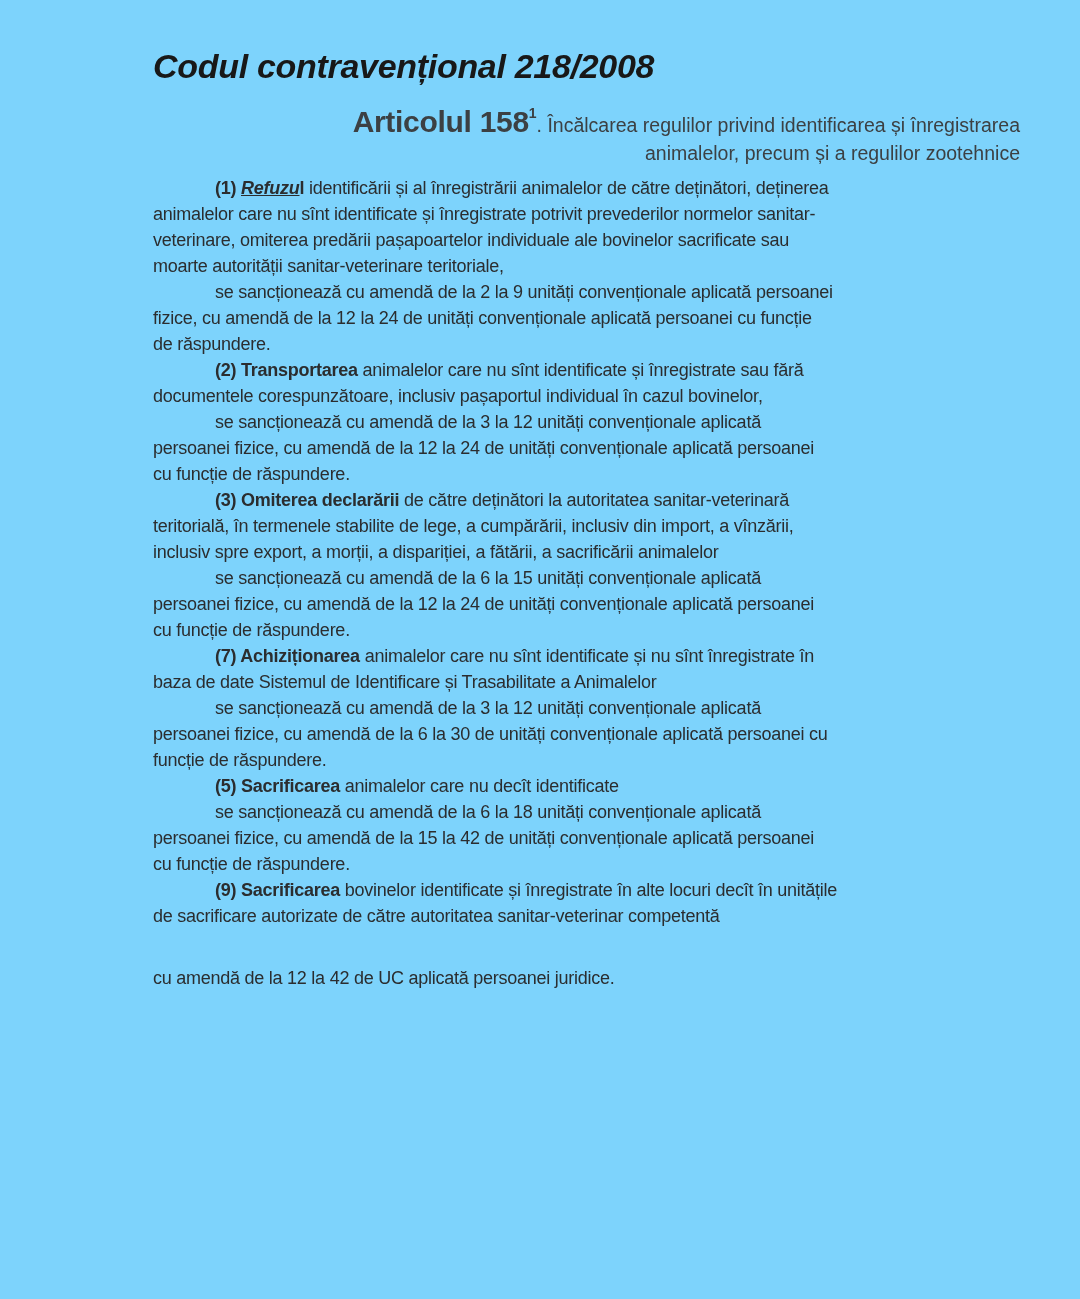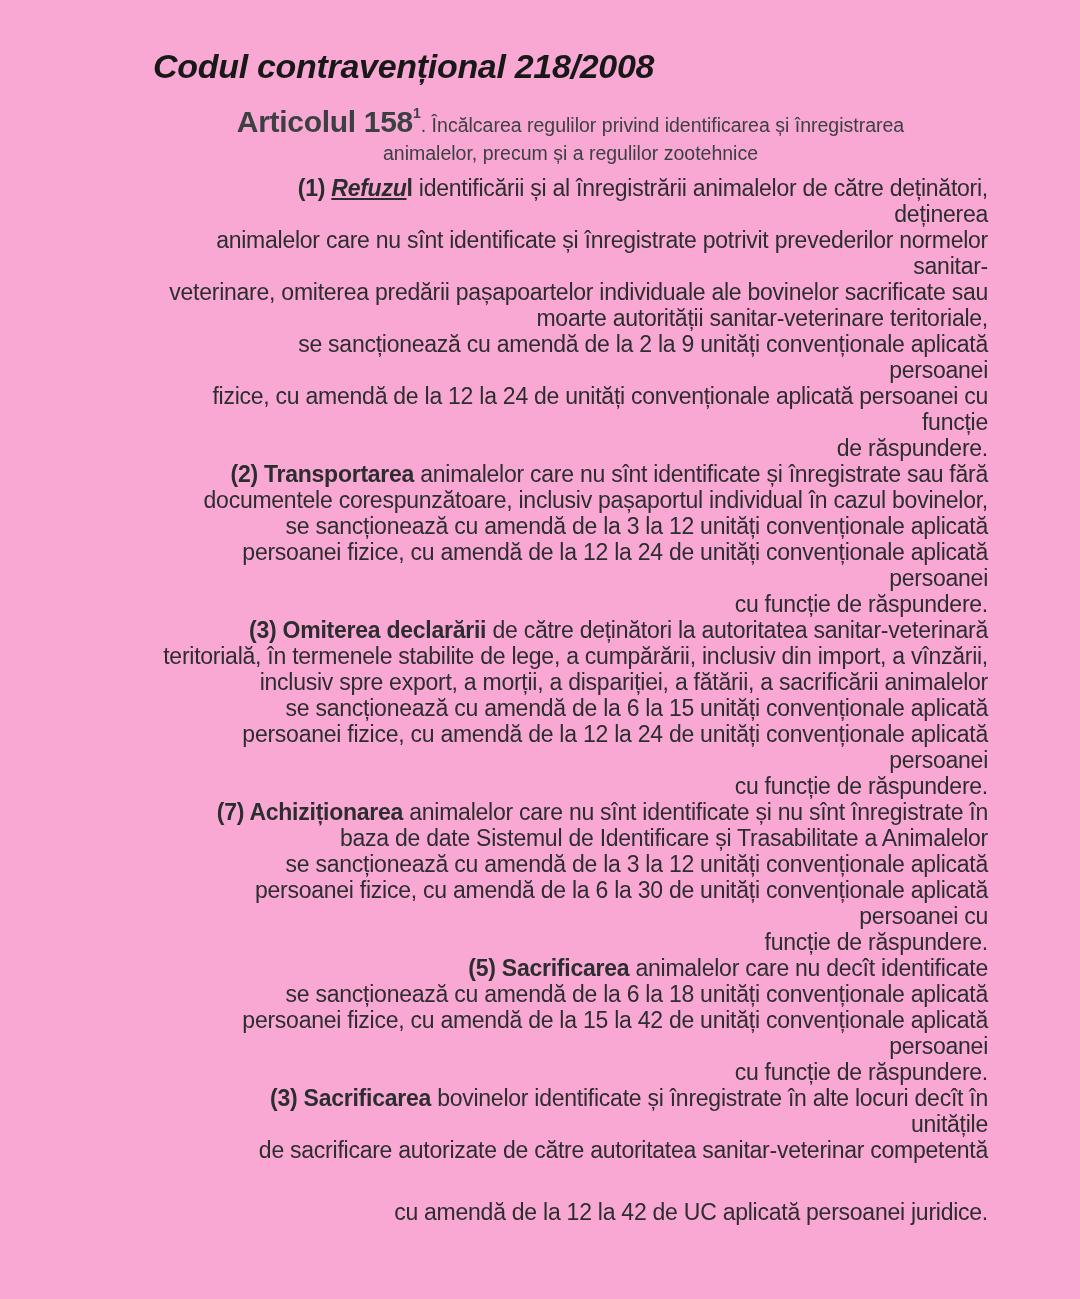--- a/index.html
+++ b/index.html
@@ -4,63 +4,63 @@
 <style>
   html, body {
     margin: 0;
     padding: 0;
     background: #ffffff;
   }
   .page {
     position: relative;
     width: 1080px;
     height: 1299px;
-    background: #f9a8d4;
+    background: #7dd3fc;
     box-sizing: border-box;
-    padding: 46px 92px 0 153px;
+    padding: 46px 60px 0 153px;
     font-family: "Liberation Sans", "DejaVu Sans", sans-serif;
     color: #2b2d2f;
     overflow: hidden;
   }
   .doc-title {
     margin: 0 0 22px 0;
     font-size: 34px;
     line-height: 40px;
     font-weight: bold;
     font-style: italic;
     color: #181818;
     letter-spacing: -0.3px;
   }
   .article-heading {
     margin: 12px 0 8px 0;
-    text-align: center;
+    text-align: right;
     font-size: 19.5px;
     line-height: 28px;
     color: #3c4043;
     white-space: pre-line;
   }
   .art-name {
     font-size: 30px;
     font-weight: bold;
     letter-spacing: -0.3px;
   }
   .art-sup {
     font-size: 14px;
     font-weight: bold;
     vertical-align: 14px;
     line-height: 0;
   }
   .para {
     margin: 0;
-    font-size: 23px;
+    font-size: 18px;
     line-height: 26px;
     letter-spacing: -0.25px;
     color: #2b2d2f;
     white-space: pre-line;
-    text-align: right;
+    text-align: left;
   }
   .indent { text-indent: 62px; }
   .final { margin-top: 36px; }
   .b { font-weight: bold; }
   .biu {
     font-weight: bold;
     font-style: italic;
     text-decoration: underline;
   }
 </style>
@@ -104,19 +104,19 @@
   <p class="para indent">se sancționează cu amendă de la 3 la 12 unități convenționale aplicată
 persoanei fizice, cu amendă de la 6 la 30 de unități convenționale aplicată persoanei cu
 funcție de răspundere.</p>
 
   <p class="para indent"><span class="b">(5) Sacrificarea</span><span> animalelor care nu decît identificate</span></p>
 
   <p class="para indent">se sancționează cu amendă de la 6 la 18 unități convenționale aplicată
 persoanei fizice, cu amendă de la 15 la 42 de unități convenționale aplicată persoanei
 cu funcție de răspundere.</p>
 
-  <p class="para indent"><span class="b">(3) Sacrificarea</span><span> bovinelor identificate și înregistrate în alte locuri decît în unitățile
+  <p class="para indent"><span class="b">(9) Sacrificarea</span><span> bovinelor identificate și înregistrate în alte locuri decît în unitățile
 de sacrificare autorizate de către autoritatea sanitar-veterinar competentă</span></p>
 
 
   <p class="para final">cu amendă de la 12 la 42 de UC aplicată persoanei juridice.</p>
 
 </div>
 
 </body></html>

